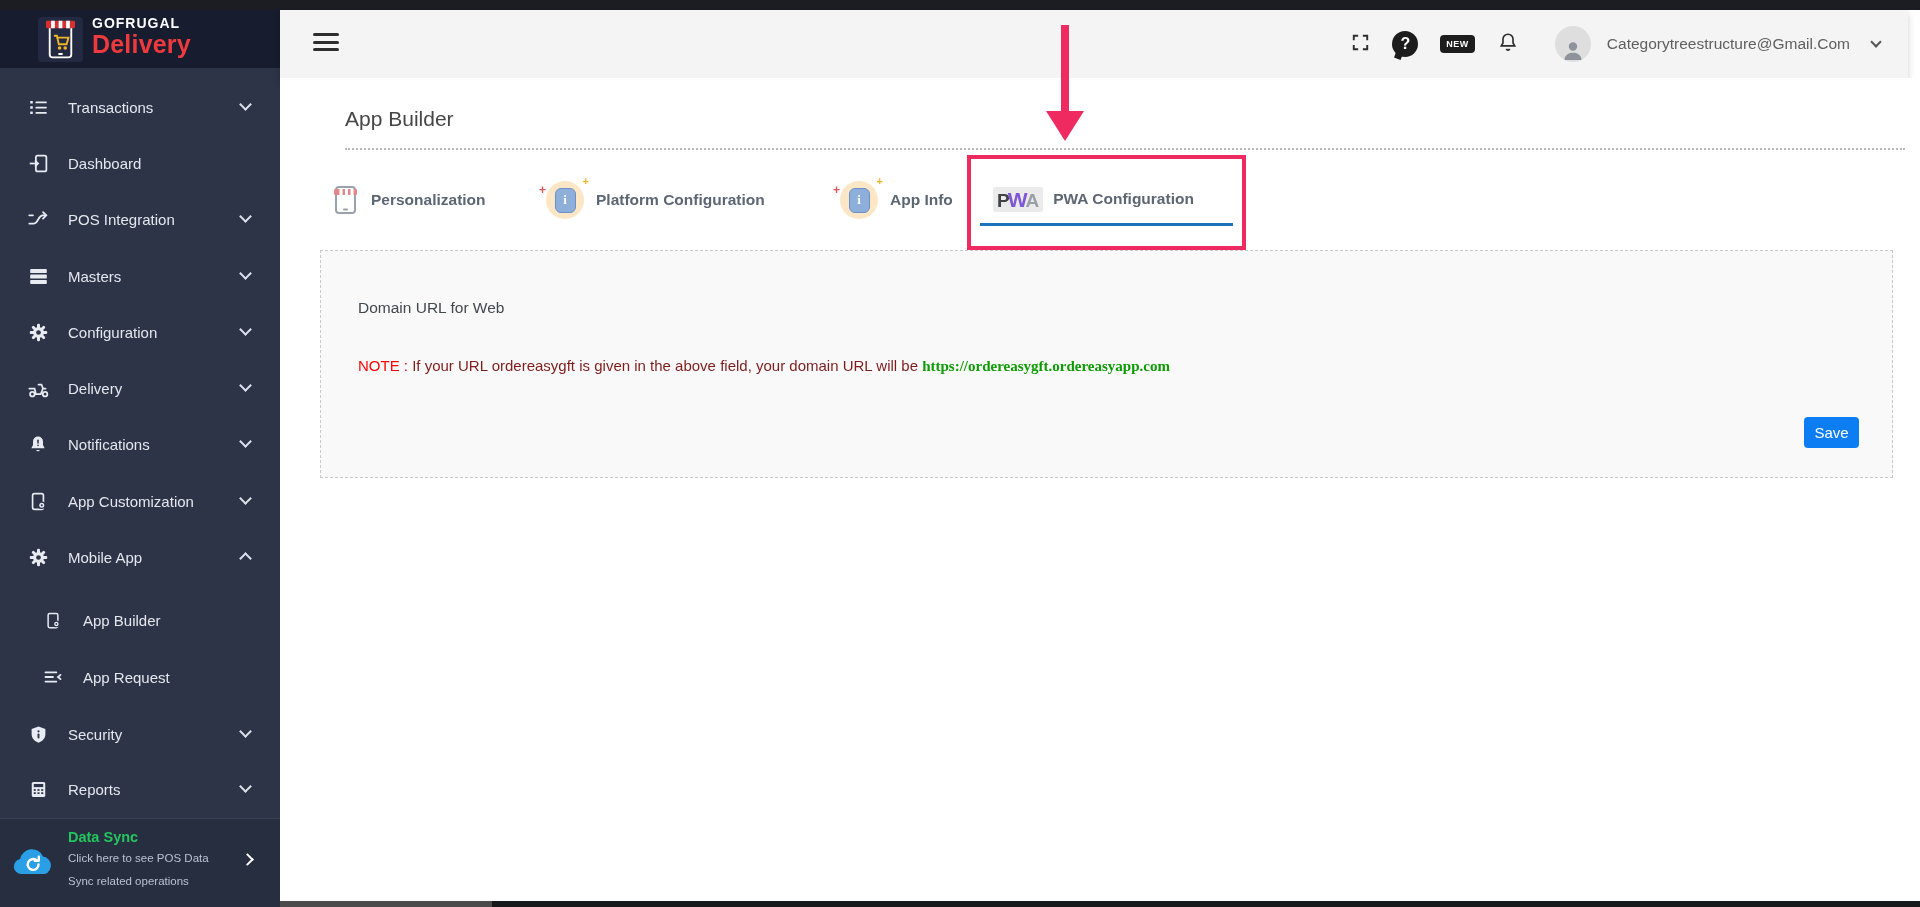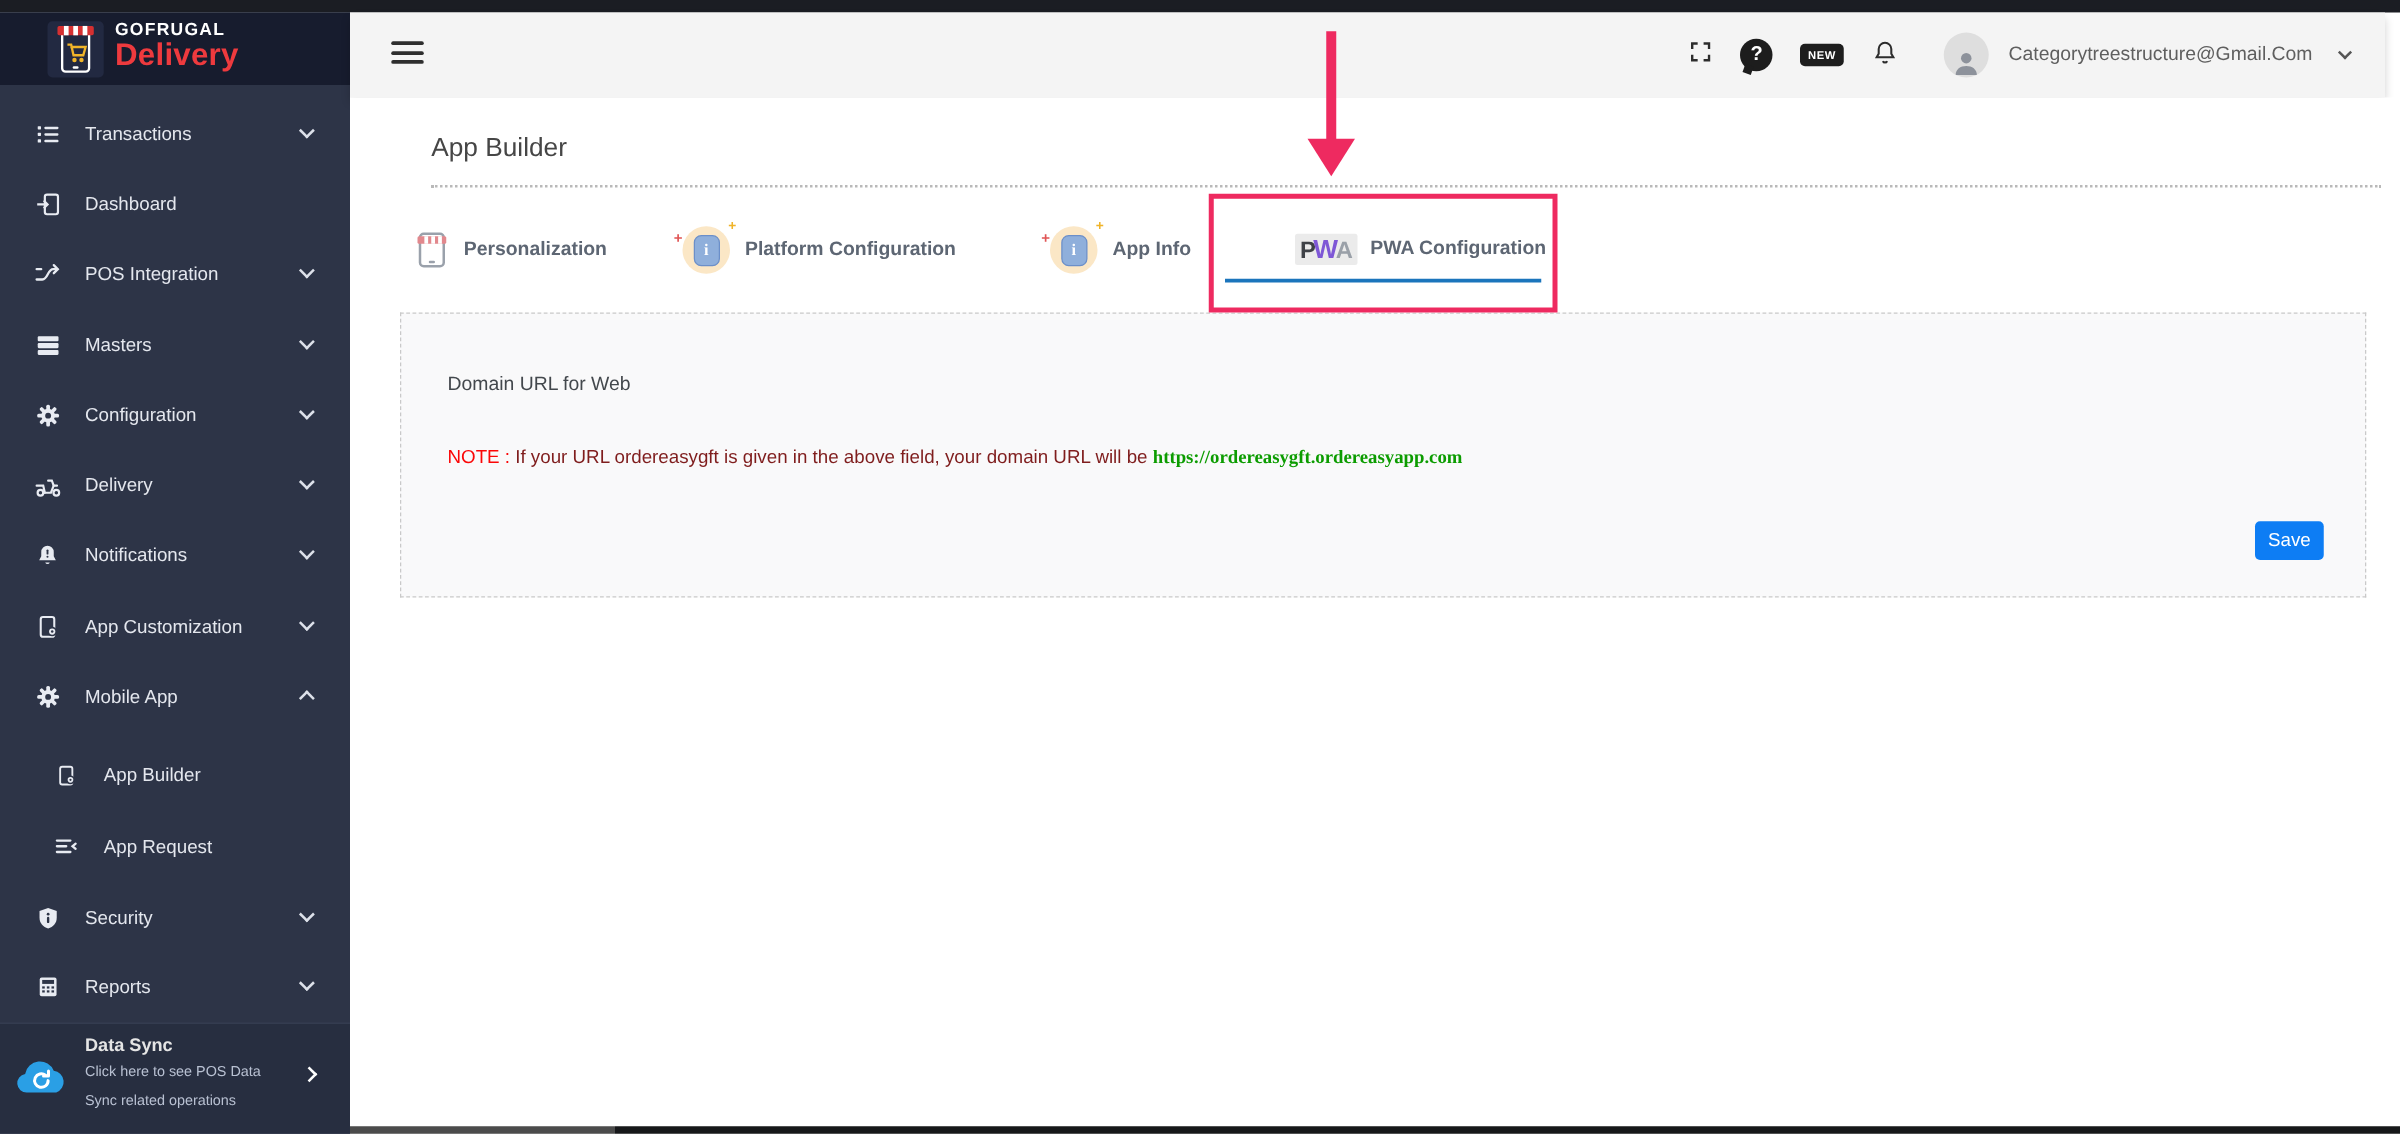--- a/index.html
+++ b/index.html
@@ -24,21 +24,21 @@
   .m-item .lbl { margin-left:18px; color:#e4e7ee; font-size:15px; }
   .m-item.sub .ic { margin-left:41px; }
   .chev { position:absolute; right:30px; width:9px; height:9px;
     border-right:2px solid #dde1ea; border-bottom:2px solid #dde1ea; }
   .chev.down { transform:rotate(45deg); top:13px; }
   .chev.up { transform:rotate(-135deg); top:17px; }
 
   .datasync { position:absolute; left:0; bottom:0; width:280px; height:89px; background:#272e40;
     border-top:1px solid #3a4156; cursor:pointer; }
   .ds-cloud { position:absolute; left:10px; top:24px; }
-  .ds-title { position:absolute; left:68px; top:10px; color:#e5e5e5; font-size:14.5px; font-weight:700; }
+  .ds-title { position:absolute; left:68px; top:10px; color:#22c55e; font-size:14.5px; font-weight:700; }
   .ds-line { position:absolute; left:68px; color:#b9c1d2; font-size:11.5px; }
   .ds-line.l1 { top:33px; } .ds-line.l2 { top:56px; }
   .ds-chev { position:absolute; right:28px; top:36px; width:9px; height:9px;
     border-right:2.4px solid #fff; border-top:2.4px solid #fff; transform:rotate(45deg); }
 
   
   .topbar { position:absolute; left:280px; top:10px; width:1628px; height:68px; background:#f4f4f4;
     box-shadow:0 4px 7px rgba(0,0,0,.18); }
   .hamburger { position:absolute; left:33px; top:23px; width:26px; cursor:pointer; }
   .hamburger i { display:block; height:3px; background:#2e2e2e; border-radius:2px; margin-bottom:4.5px; }
@@ -71,21 +71,21 @@
   .info-inner { width:21px; height:25px; background:#8fafdb; border:1.5px solid #6b8fc9; border-radius:6px;
     color:#fff; font-weight:700; font-size:13px; font-family:"Liberation Serif",serif;
     display:flex; align-items:center; justify-content:center; }
   .info-badge::before { content:"+"; position:absolute; left:-7px; top:2px; color:#e05555; font-size:12px; font-weight:700; }
   .info-badge::after { content:"+"; position:absolute; right:-5px; top:-6px; color:#f0b429; font-size:11px; font-weight:700; }
 
   .pwa-box { position:absolute; left:687px; top:77px; width:279px; height:95px;
     border:4px solid #ee2a60; background:#fff; z-index:6; }
   .tab-pwa { position:absolute; left:22px; top:20px; height:40px; display:flex; align-items:center; gap:10px;
     font-weight:700; color:#5d6673; font-size:15.5px; cursor:pointer; white-space:nowrap; }
-  .pwa-logo { background:#ebebeb; padding:2px 4px; font-weight:800; line-height:1; border-radius:2px;margin-left:43px; }
+  .pwa-logo { background:#ebebeb; padding:2px 4px; font-weight:800; line-height:1; border-radius:2px; }
   .pl-p { color:#3f4247; font-size:19px; }
   .pl-w { color:#7e57d6; font-size:21px; margin:0 -2px; }
   .pl-a { color:#9aa0a8; font-size:19px; }
   .tab-underline { position:absolute; left:9px; top:64px; width:253px; height:3px; background:#1b75bc; }
 
   .panel { position:absolute; left:40px; top:172px; width:1573px; height:228px;
     background:#f9f9fa; border:1px dashed #c9c9c9; }
   .form-label { position:absolute; left:37px; top:48px; font-size:15.5px; color:#43484d; }
   .url-group { position:absolute; left:336px; top:36px; height:42px; display:flex; }
   .url-prefix { width:89px; background:#e9ecef; border:1px solid #c9d0d6; border-right:none;

